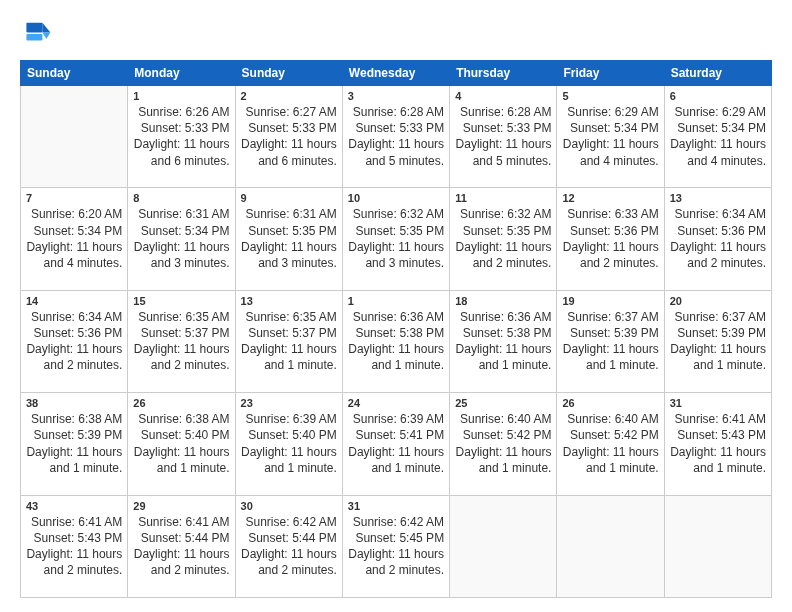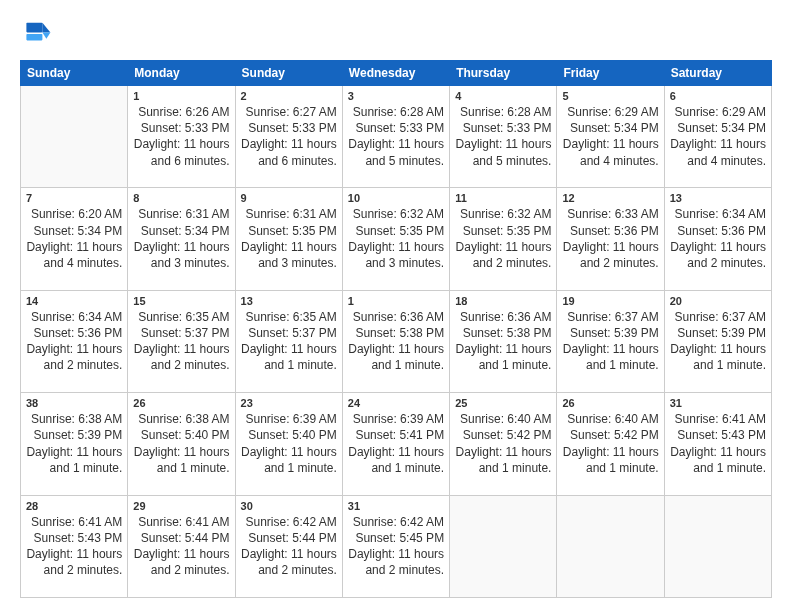--- a/index.html
+++ b/index.html
@@ -324,21 +324,21 @@
           <td>
             <span class="day-num">31</span>
             <div class="day-info" style="white-space: pre-line;">Sunrise: 6:41 AM
 Sunset: 5:43 PM
 Daylight: 11 hours
 and 1 minute.</div>
           </td>
         </tr>
         <tr>
           <td>
-            <span class="day-num">28</span>
+            <span class="day-num">43</span>
             <div class="day-info" style="white-space: pre-line;">Sunrise: 6:41 AM
 Sunset: 5:43 PM
 Daylight: 11 hours
 and 2 minutes.</div>
           </td>
           <td>
             <span class="day-num">29</span>
             <div class="day-info" style="white-space: pre-line;">Sunrise: 6:41 AM
 Sunset: 5:44 PM
 Daylight: 11 hours

